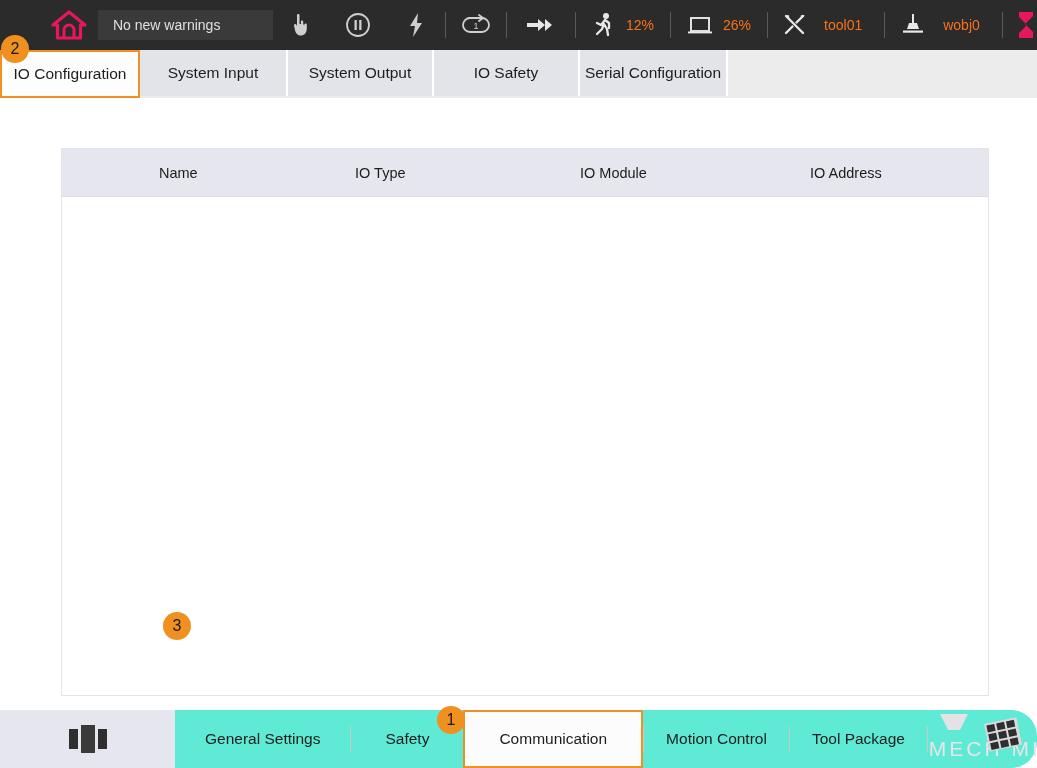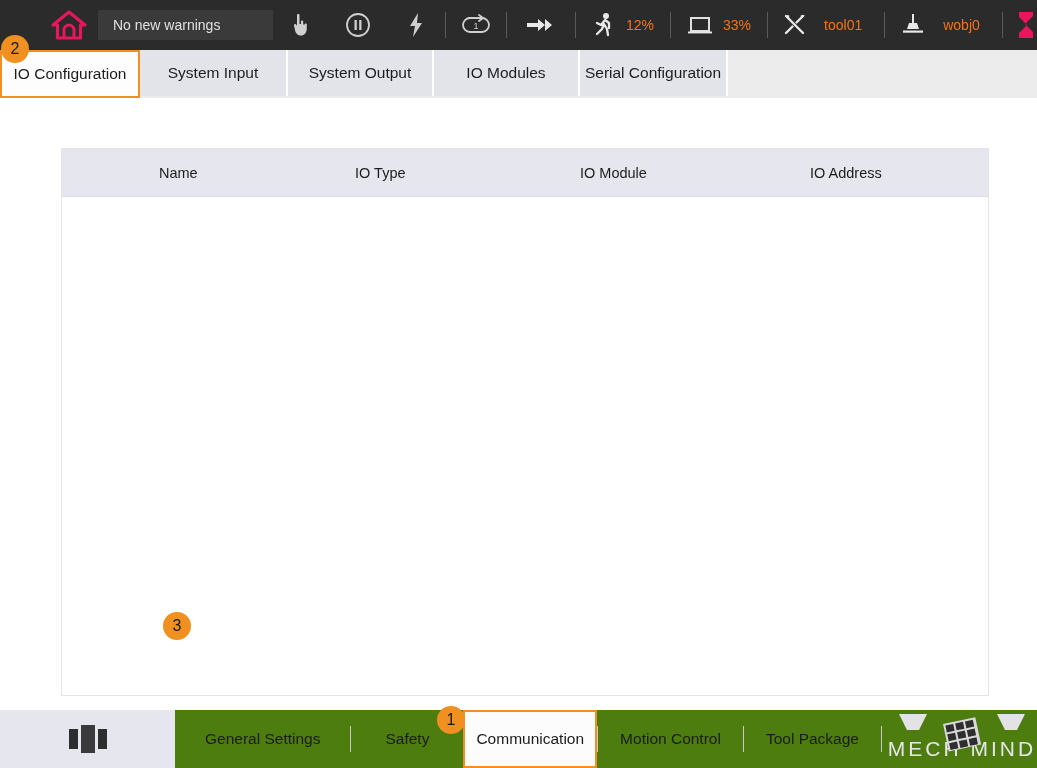--- a/index.html
+++ b/index.html
@@ -116,22 +116,22 @@
     font-family: "Liberation Sans", sans-serif;
   }
   .abtn.b0 { left: 179px; width: 147px; height: 42px; border: 2px solid #ef9021; }
   .abtn.b1 { left: 450px; }
   .abtn.b2 { left: 723px; }
 
   
   .bottomnav {
     position: absolute; left: 0; top: 710px;
     width: 1037px; height: 58px;
-    background: #4d7c0f;
-    display: flex; align-items: stretch;
+    background: #5eead4;
+    display: flex; align-items: stretch; border-radius: 26px;
   }
   .bn-iconcell {
     width: 175px; height: 58px;
     background: #e6e6ee;
     display: flex; align-items: center; justify-content: center;
     flex: 0 0 auto;
   }
   .bn-item {
     display: flex; align-items: center; justify-content: center;
     font-size: 15.5px; color: #1c1c1c;
@@ -241,21 +241,21 @@
     <div class="tb-label" style="margin-left:6px;margin-right:16px">12%</div>
 
     <div class="tb-sep"></div>
 
     <div class="tb-icon" style="width:34px;margin-left:12px">
       <svg width="26" height="22" viewBox="0 0 26 22">
         <rect x="4" y="4" width="18" height="13" fill="none" stroke="#e8e8e8" stroke-width="1.9"></rect>
         <rect x="1" y="17.5" width="24" height="1.9" fill="#e8e8e8"></rect>
       </svg>
     </div>
-    <div class="tb-label" style="margin-left:6px;margin-right:16px">33%</div>
+    <div class="tb-label" style="margin-left:6px;margin-right:16px">26%</div>
 
     <div class="tb-sep"></div>
 
     <div class="tb-icon" style="width:34px;margin-left:10px">
       <svg width="24" height="24" viewBox="0 0 24 24">
         <path d="M3 3 L13 13 M13 13 L20 20" stroke="#e8e8e8" stroke-width="2.4" stroke-linecap="round"></path>
         <path d="M20 3 L13.5 9.5 M9.5 13.5 L3 20" stroke="#e8e8e8" stroke-width="2.4" stroke-linecap="round"></path>
         <path d="M2.2 2.2 L6.2 2.2 L6.2 6.2" fill="#e8e8e8"></path>
         <path d="M21.8 2.2 L17.8 2.2 L17.8 6.2" fill="#e8e8e8"></path>
       </svg>
@@ -287,21 +287,21 @@
     <div class="tab active" style="width:140px">
       <span>IO Configuration</span>
     </div>
     <div class="tab" style="width:148px">
       <span>System Input</span>
     </div>
     <div class="tab" style="width:146px">
       <span>System Output</span>
     </div>
     <div class="tab" style="width:146px">
-      <span>IO Modules</span>
+      <span>IO Safety</span>
     </div>
     <div class="tab" style="width:148px">
       <span>Serial Configuration</span>
     </div>
     <div class="tabbar-filler"></div>
   </div>
 
   <div class="content">
 
     <div class="table-wrap">
@@ -337,21 +337,21 @@
       </svg>
     </div>
 
     <div class="bn-item" style="padding:0 30px">
       <span>General Settings</span>
     </div>
     <div class="bn-div"></div>
     <div class="bn-item" style="padding:0 34px">
       <span>Safety</span>
     </div>
-    <div class="bn-item active" style="padding:0 11px">
+    <div class="bn-item active" style="padding:0 34px">
       <span>Communication</span>
     </div>
     <div class="bn-div"></div>
     <div class="bn-item" style="padding:0 22px">
       <span>Motion Control</span>
     </div>
     <div class="bn-div"></div>
     <div class="bn-item" style="padding:0 22px">
       <span>Tool Package</span>
     </div>

